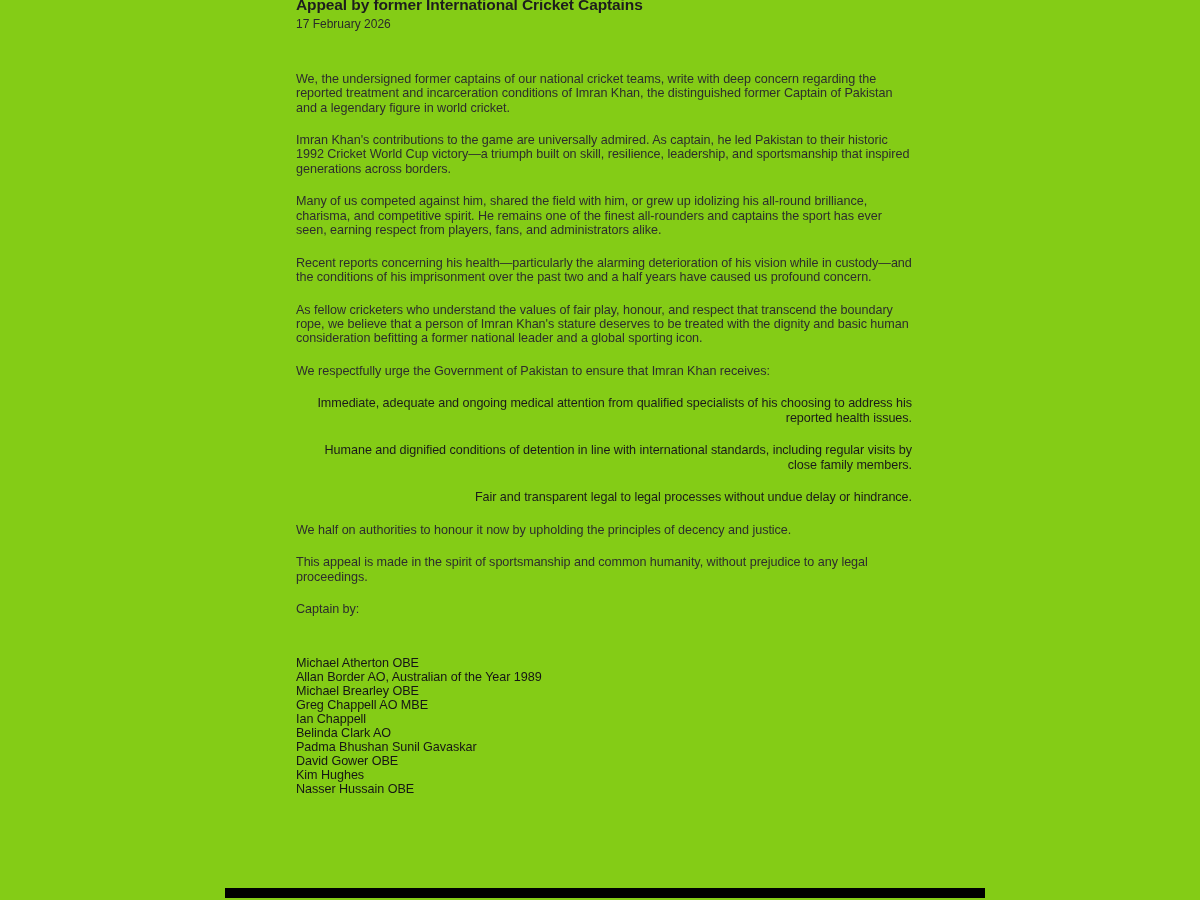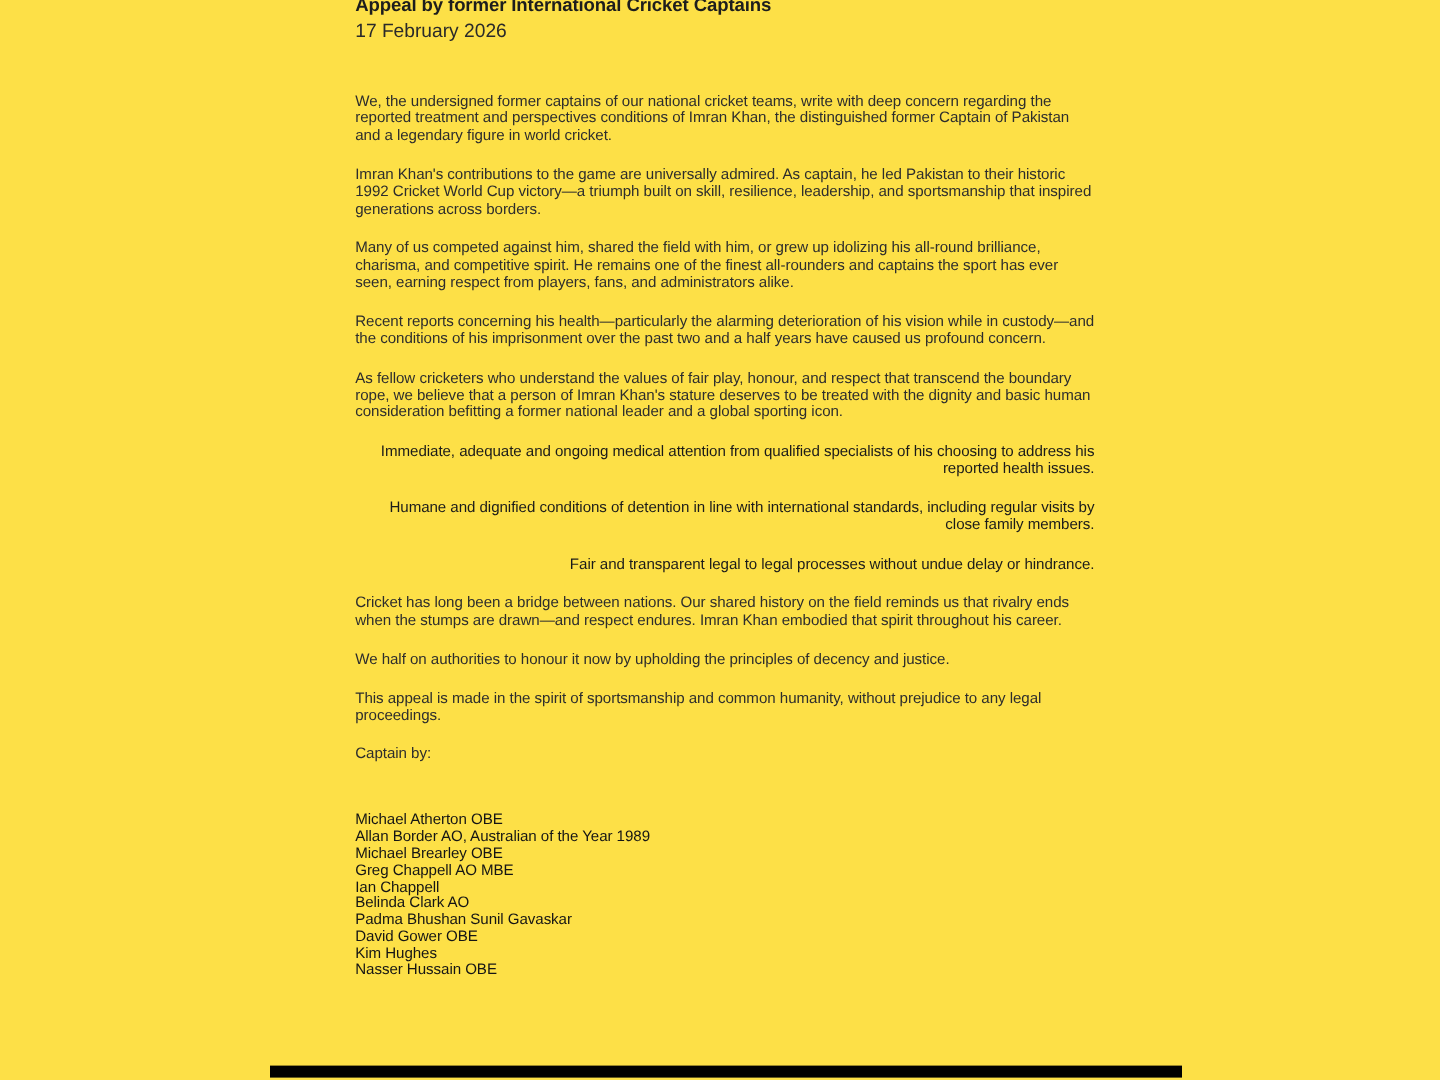--- a/index.html
+++ b/index.html
@@ -15,42 +15,42 @@
     overflow: hidden;
     position: relative;
   }
 
   .page {
     position: absolute;
     top: 0;
     left: 0;
     width: 1200px;
     height: 900px;
-    background: #fde047;
+    background: #84cc16;
   }
 
   .doc-body {
     position: absolute;
     left: 296px;
     top: -4px;
     width: 616px;
   }
 
   .doc-title {
     font-size: 15.5px;
     font-weight: bold;
     color: #1d1d1d;
     letter-spacing: -0.1px;
     line-height: 1.2;
     margin: 0;
     padding: 0;
   }
 
   .doc-date {
-    font-size: 16px;
+    font-size: 12px;
     font-weight: normal;
     color: #2a2a2a;
     line-height: 1.25;
     margin: 2px 0 0 0;
   }
 
   .content {
     margin-top: 40px;
   }
 
@@ -102,32 +102,32 @@
 <div class="page">
 
   <div class="doc-body">
 
     <h1 class="doc-title">Appeal by former International Cricket Captains</h1>
 
     <div class="doc-date">17 February 2026</div>
 
     <div class="content">
 
-      <p class="para">We, the undersigned former captains of our national cricket teams, write with deep concern regarding the reported treatment and perspectives conditions of Imran Khan, the distinguished former Captain of Pakistan and a legendary figure in world cricket.</p>
+      <p class="para">We, the undersigned former captains of our national cricket teams, write with deep concern regarding the reported treatment and incarceration conditions of Imran Khan, the distinguished former Captain of Pakistan and a legendary figure in world cricket.</p>
       <p class="para">Imran Khan's contributions to the game are universally admired. As captain, he led Pakistan to their historic 1992 Cricket World Cup victory—a triumph built on skill, resilience, leadership, and sportsmanship that inspired generations across borders.</p>
       <p class="para">Many of us competed against him, shared the field with him, or grew up idolizing his all-round brilliance, charisma, and competitive spirit. He remains one of the finest all-rounders and captains the sport has ever seen, earning respect from players, fans, and administrators alike.</p>
       <p class="para">Recent reports concerning his health—particularly the alarming deterioration of his vision while in custody—and the conditions of his imprisonment over the past two and a half years have caused us profound concern.</p>
       <p class="para">As fellow cricketers who understand the values of fair play, honour, and respect that transcend the boundary rope, we believe that a person of Imran Khan's stature deserves to be treated with the dignity and basic human consideration befitting a former national leader and a global sporting icon.</p>
 
+      <p class="para">We respectfully urge the Government of Pakistan to ensure that Imran Khan receives:</p>
 
       <p class="para bold">Immediate, adequate and ongoing medical attention from qualified specialists of his choosing to address his reported health issues.</p>
       <p class="para bold">Humane and dignified conditions of detention in line with international standards, including regular visits by close family members.</p>
       <p class="para bold">Fair and transparent legal to legal processes without undue delay or hindrance.</p>
 
-      <p class="para">Cricket has long been a bridge between nations. Our shared history on the field reminds us that rivalry ends when the stumps are drawn—and respect endures. Imran Khan embodied that spirit throughout his career.</p>
       <p class="para">We half on authorities to honour it now by upholding the principles of decency and justice.</p>
       <p class="para">This appeal is made in the spirit of sportsmanship and common humanity, without prejudice to any legal proceedings.</p>
 
       <p class="para approved">Captain by:</p>
 
       <div class="signatories">
         <div class="signatory">Michael Atherton OBE</div>
         <div class="signatory">Allan Border AO, Australian of the Year 1989</div>
         <div class="signatory">Michael Brearley OBE</div>
         <div class="signatory">Greg Chappell AO MBE</div>

